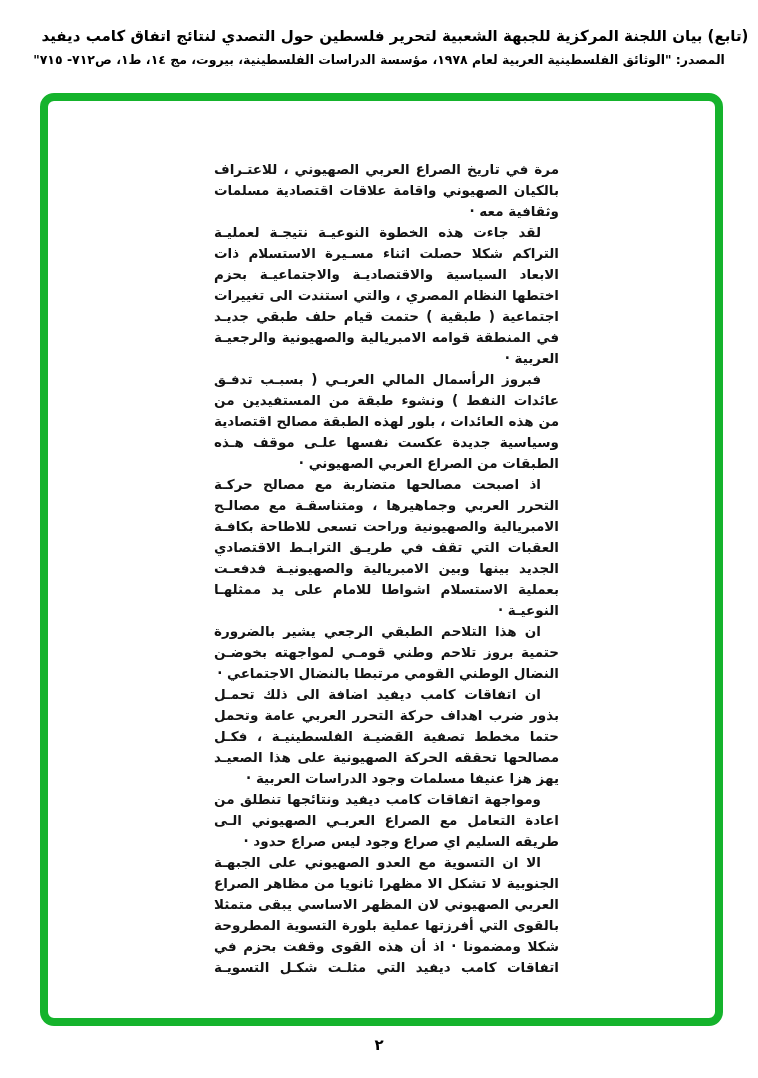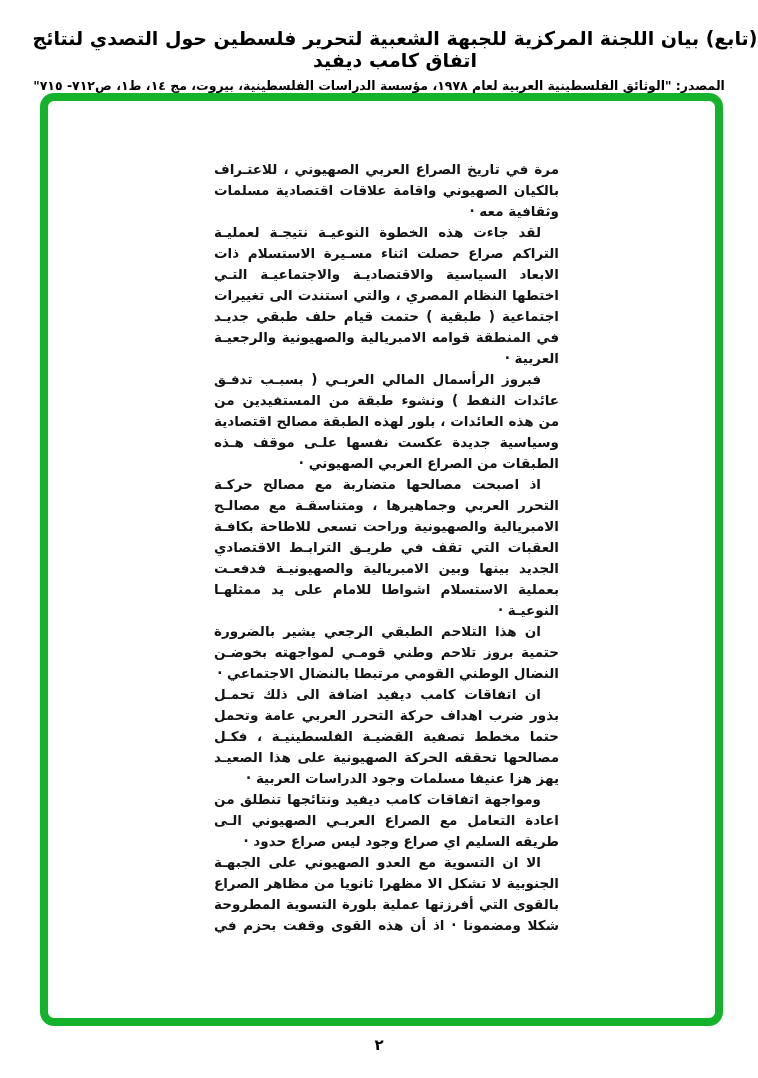--- a/index.html
+++ b/index.html
@@ -11,21 +11,21 @@
     overflow: hidden;
   }
   .header {
     position: absolute;
     top: 27px; left: 0; right: 0;
     text-align: center;
     direction: rtl;
     color: #000;
   }
   .doc-title {
-    font-size: 19px;
+    font-size: 15px;
     font-weight: bold;
     letter-spacing: 0;
     padding-left: 32px;
   }
   .doc-source {
     font-size: 12.5px;
     font-weight: bold;
     margin-top: 7px;
   }
   .frame {
@@ -74,22 +74,22 @@
   <div class="doc-source">المصدر: "الوثائق الفلسطينية العربية لعام ١٩٧٨، مؤسسة الدراسات الفلسطينية، بيروت، مج ١٤، ط١، ص٧١٢- ٧١٥"</div>
 </div>
 
 <div class="frame" style="border-color: rgb(21, 179, 44);"></div>
 
 <div class="text-col">
     <div class="line just">مرة في تاريخ الصراع العربي الصهيوني ، للاعتـراف</div>
     <div class="line just">بالكيان الصهيوني واقامة علاقات اقتصادية مسلمات</div>
     <div class="line">وثقافية معه ·</div>
     <div class="line just indent">لقد جاءت هذه الخطوة النوعيـة نتيجـة لعمليـة</div>
-    <div class="line just">التراكم صراع حصلت اثناء مسـيرة الاستسلام ذات</div>
-    <div class="line just">الابعاد السياسية والاقتصاديـة والاجتماعيـة التـي</div>
+    <div class="line just">التراكم شكلا حصلت اثناء مسـيرة الاستسلام ذات</div>
+    <div class="line just">الابعاد السياسية والاقتصاديـة والاجتماعيـة بحزم</div>
     <div class="line just">اختطها النظام المصري ، والتي استندت الى تغييرات</div>
     <div class="line just">اجتماعية ( طبقية ) حتمت قيام حلف طبقي جديـد</div>
     <div class="line just">في المنطقة قوامه الامبريالية والصهيونية والرجعيـة</div>
     <div class="line">العربية ·</div>
     <div class="line just indent">فبروز الرأسمال المالي العربـي ( بسبـب تدفـق</div>
     <div class="line just">عائدات النفط ) ونشوء طبقة من المستفيدين من جزء</div>
     <div class="line just">من هذه العائدات ، بلور لهذه الطبقة مصالح اقتصادية</div>
     <div class="line just">وسياسية جديدة عكست نفسها علـى موقف هـذه</div>
     <div class="line">الطبقات من الصراع العربي الصهيوني ·</div>
     <div class="line just indent">اذ اصبحت مصالحها متضاربة مع مصالح حركـة</div>
@@ -105,17 +105,19 @@
     <div class="line just indent">ان اتفاقات كامب ديفيد اضافة الى ذلك تحمـل</div>
     <div class="line just">بذور ضرب اهداف حركة التحرر العربي عامة وتحمل</div>
     <div class="line just">حتما مخطط تصفية القضيـة الفلسطينيـة ، فكـل</div>
     <div class="line just">مصالحها تحققه الحركة الصهيونية على هذا الصعيـد</div>
     <div class="line">يهز هزا عنيفا مسلمات وجود الدراسات العربية ·</div>
     <div class="line just indent">ومواجهة اتفاقات كامب ديفيد ونتائجها تنطلق من</div>
     <div class="line just">اعادة التعامل مع الصراع العربـي الصهيوني الـى</div>
     <div class="line">طريقه السليم اي صراع وجود ليس صراع حدود ·</div>
     <div class="line just indent">الا ان التسوية  مع العدو الصهيوني على الجبهـة</div>
     <div class="line just">الجنوبية لا تشكل الا مظهرا ثانويا من مظاهر الصراع</div>
+    <div class="line just">العربي الصهيوني لان المظهر الاساسي يبقى متمثلا</div>
     <div class="line just">بالقوى التي أفرزتها عملية بلورة التسوية المطروحة</div>
     <div class="line just">شكلا ومضمونا · اذ أن هذه القوى وقفت بحزم في وجه</div>
+    <div class="line just">اتفاقات كامب ديفيد التي مثلـت شكـل التسويـة</div>
   </div>
 
 <div class="pagenum">٢</div>
 
 </body></html>

